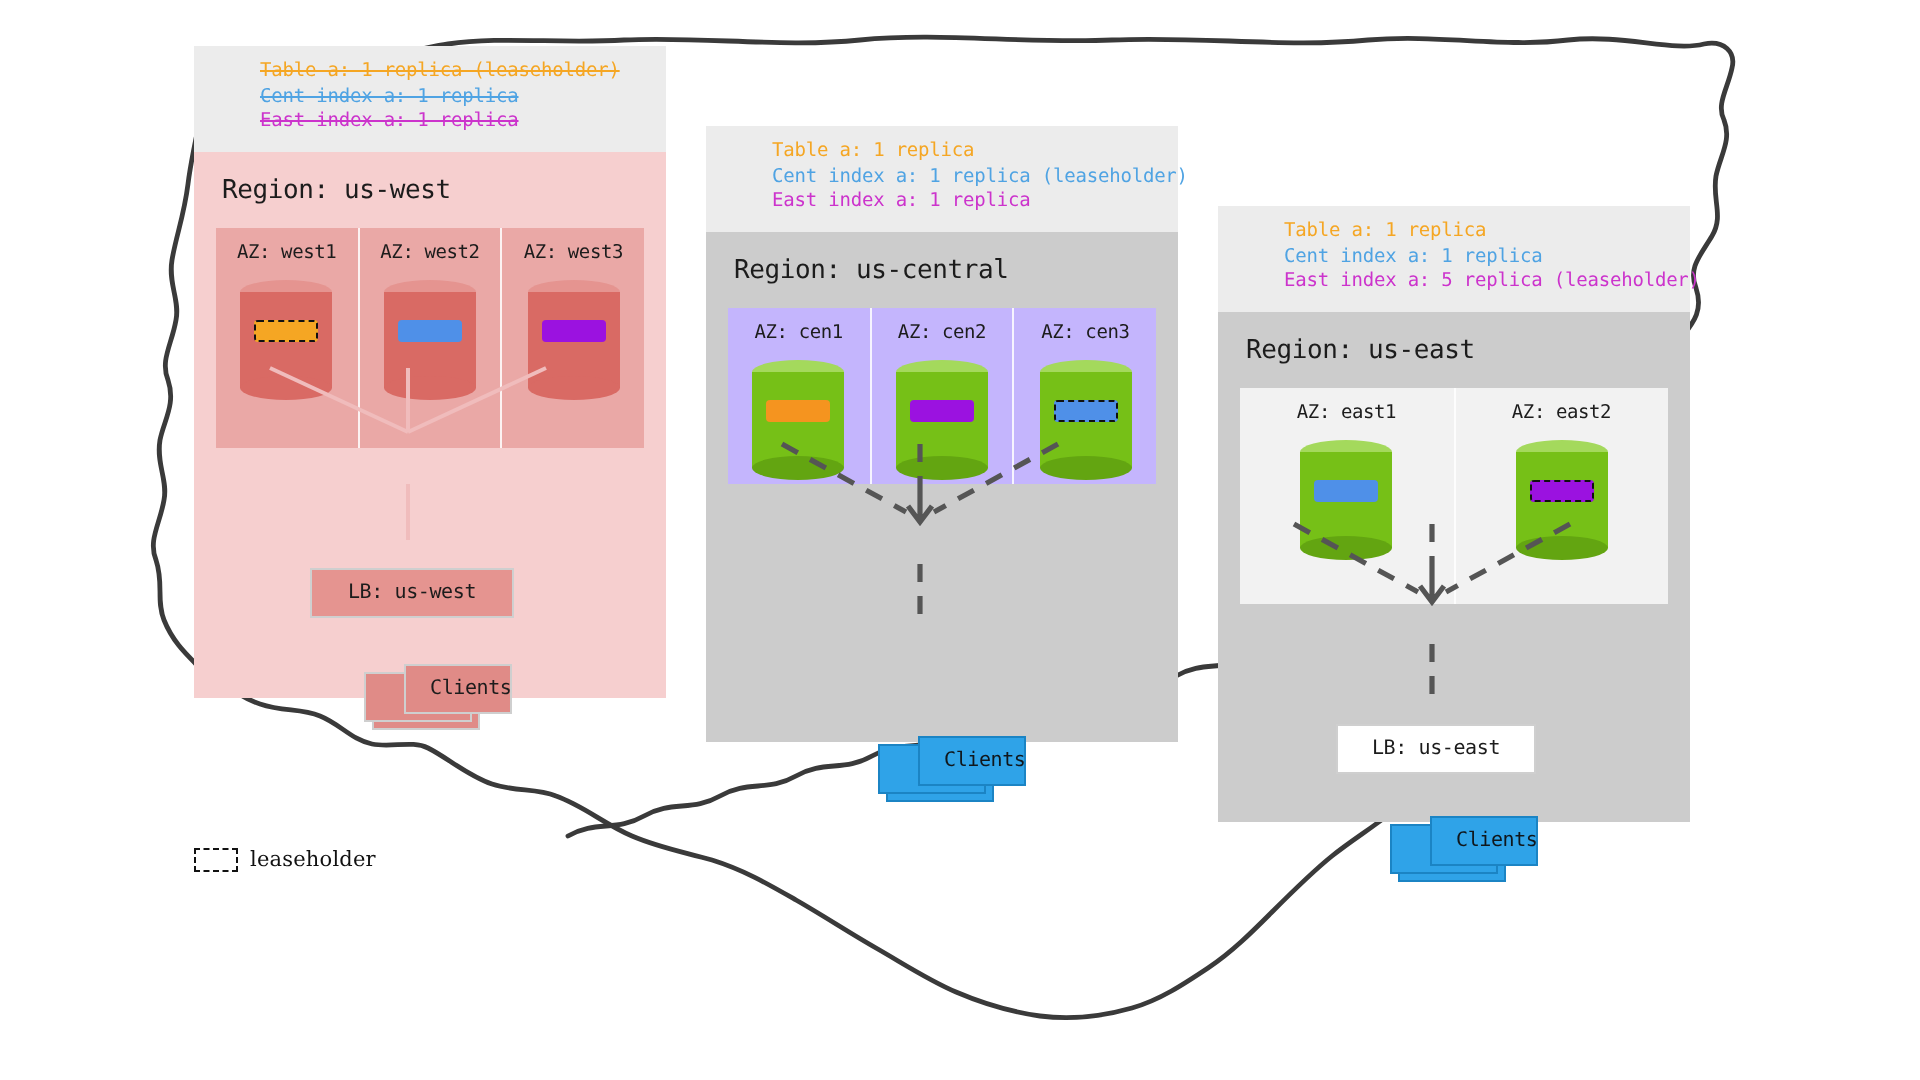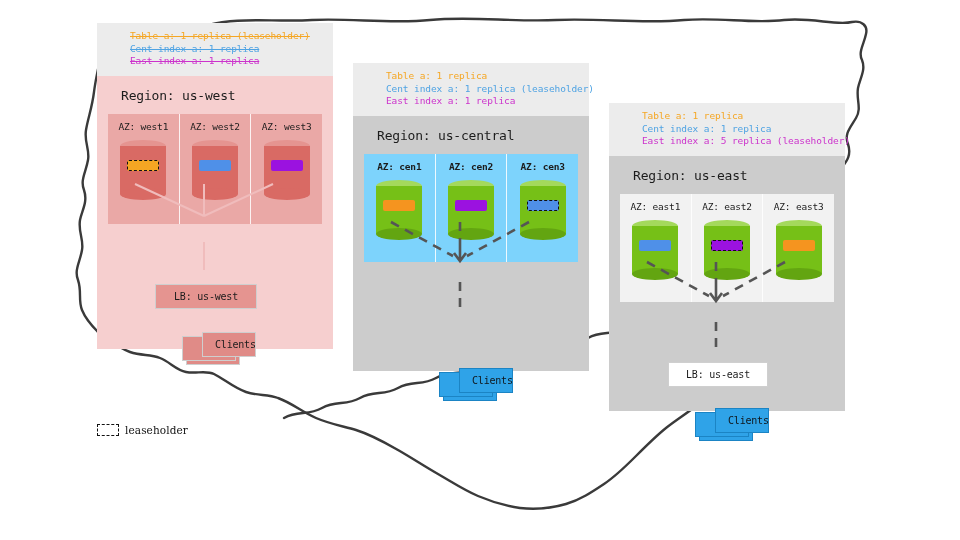--- a/index.html
+++ b/index.html
@@ -20,21 +20,21 @@
     padding: 7px 10px 8px 10px;
     line-height: 1.32;
     font-size: 9.5px;
     letter-spacing: -0.1px;
     white-space: nowrap;
   }
   .panel-body { padding: 10px 11px 12px 11px; }
   .region-title {
     font-size: 13px;
     color: #1c1c1c;
-    margin: 2px 0 11px 13px;
+    margin: 2px 0 11px 3px;
     letter-spacing: -0.2px;
   }
   .rep-line { display:block;margin-left:23px; }
   .rep-table { color:#f5a623; }
   .rep-cent  { color:#4fa3e3; }
   .rep-east  { color:#cc33cc; }
   .struck { text-decoration: line-through; }
 
   
   .az-strip { display:flex; position:relative; }
@@ -280,21 +280,21 @@
       <div class="region-title">Region: us-central</div>
 
       <svg class="conn" style="left:0; top:0; width:214px; height:240px;" viewBox="0 0 214 240">
         <path d="M38,106 L100,140" stroke="#555" stroke-width="2.6" stroke-dasharray="9,7" fill="none"></path>
         <path d="M107,106 L107,133" stroke="#555" stroke-width="2.6" stroke-dasharray="9,7" fill="none"></path>
         <path d="M176,106 L114,140" stroke="#555" stroke-width="2.6" stroke-dasharray="9,7" fill="none"></path>
         <path d="M107,131 L107,144 M101,137 L107,145 L113,137" stroke="#555" stroke-width="2.6" fill="none"></path>
         <path d="M107,166 L107,194" stroke="#555" stroke-width="2.6" stroke-dasharray="9,7" fill="none"></path>
       </svg>
 
-      <div class="az-strip" style="background:#7dd3fc; height:108px;font-weight:bold;">
+      <div class="az-strip" style="background:#c4b5fd; height:88px;">
         <div class="az">
           <div class="az-label">AZ: cen1</div>
           <div class="cyl green">
             <div class="top"></div>
             <div class="body"></div>
             <div class="bot"></div>
             <div class="bar" style="background:#f5941f;"></div>
           </div>
         </div>
         <div class="az">
@@ -355,29 +355,20 @@
         </div>
         <div class="az">
           <div class="az-label">AZ: east2</div>
           <div class="cyl green">
             <div class="top"></div>
             <div class="body"></div>
             <div class="bot"></div>
             <div class="bar lease" style="background:#9b12e0;"></div>
           </div>
         </div>
-        <div class="az">
-          <div class="az-label">AZ: east3</div>
-          <div class="cyl green">
-            <div class="top"></div>
-            <div class="body"></div>
-            <div class="bot"></div>
-            <div class="bar" style="background:#f5941f;"></div>
-          </div>
-        </div>
       </div>
 
       <div class="lb-box" style="left:59px; top:206px; width:100px; background:#ffffff; border:1px solid #cfcfcf; color:#1c1c1c;">LB: us-east</div>
 
       <div class="clients-wrap" style="left:82px; top:252px; width:60px;">
         <div class="sh" style="left:8px; top:8px; width:54px; height:25px; background:#2fa3e8; border:1px solid #1b84c4;"></div>
         <div class="sh" style="left:4px; top:4px; width:54px; height:25px; background:#2fa3e8; border:1px solid #1b84c4;"></div>
         <div class="clients-box" style="width:54px; background:#2fa3e8; border:1px solid #1b84c4; color:#10171c;">Clients</div>
       </div>
     </div>

